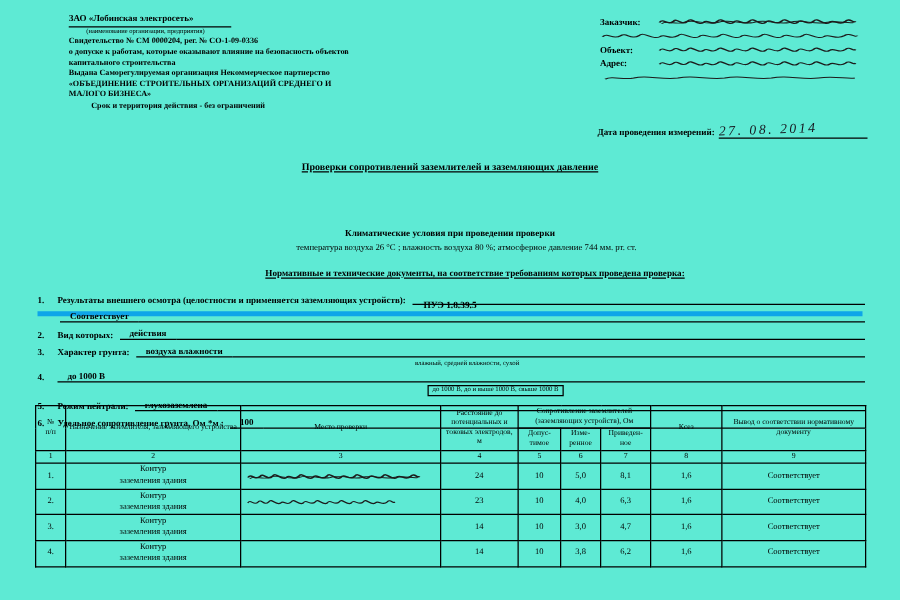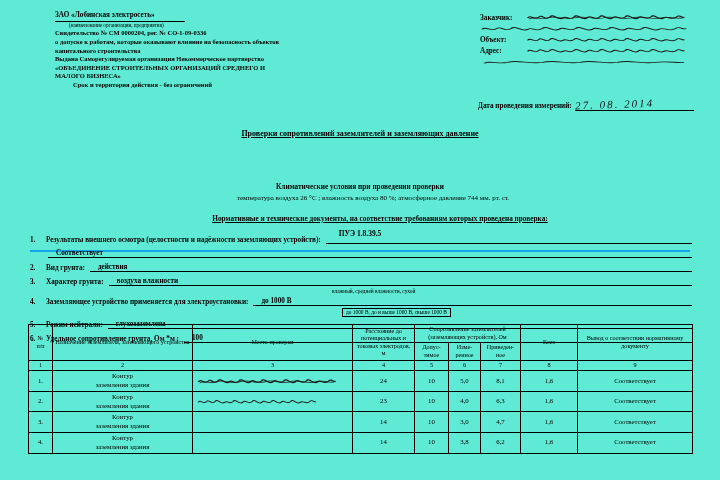--- a/index.html
+++ b/index.html
@@ -29,22 +29,22 @@
   .date-line { flex:1; border-bottom:1px solid #000; margin-left:3px; height:14px; position:relative; }
   .hand { display:inline-block; font-size:11px; font-style:italic; letter-spacing:2px;
           transform:rotate(-2deg) translateY(1px); white-space:nowrap; color:#17171f; }
 
   
   .center-block { position:absolute; left:0; right:0; top:129px; text-align:center; }
   .t-protocol { font-size:9.2px; font-weight:bold; letter-spacing:.4px; margin-bottom:4px; }
   .t-subject  { font-size:8px; font-weight:bold; text-decoration:underline; margin-bottom:13px; }
   .t-climate-h { font-size:7.3px; font-weight:bold; margin-bottom:3px;margin-top:44px; }
   .t-climate  { font-size:7px; margin-bottom:12px;padding-left:26px; }
-  .t-norm-h   { font-size:7.3px; font-weight:bold; text-decoration:underline; margin-bottom:6px;padding-left:40px; }
-  .t-norm-v   { font-size:7.5px; font-weight:bold; border-bottom:2px solid #0ea5e9; margin:0 30px; padding-bottom:12px; }
+  .t-norm-h   { font-size:7.3px; font-weight:bold; text-decoration:underline; margin-bottom:16px;padding-left:40px; }
+  .t-norm-v   { font-size:7.5px; font-weight:bold; border-bottom:4px solid #0ea5e9; margin:0 30px; padding-bottom:1px; }
 
   
   .list-block { position:absolute; left:30px; right:28px; top:235px; font-size:7.2px; }
   .li { display:flex; align-items:flex-end; font-weight:bold; margin-bottom:5px; }
   .li .num { width:16px; flex:none; }
   .li .lab { margin-right:5px; white-space:nowrap; }
   .li .val { border-bottom:1px solid #000; padding:0 8px; white-space:nowrap; }
   .fill { flex:1; border-bottom:1px solid #000; height:9px; }
   .li2 { margin-left:18px; }
   .note { font-size:5.4px; font-weight:normal; margin:-3px 0 3px 302px; width:fit-content; line-height:1.2; }
@@ -115,43 +115,42 @@
     <div class="t-subject">Проверки сопротивлений заземлителей и заземляющих давление</div>
     <div class="t-climate-h">Климатические условия при проведении проверки</div>
     <div class="t-climate">температура воздуха 26 °С ; влажность воздуха 80 %;  атмосферное давление 744 мм. рт. ст.</div>
     <div class="t-norm-h">Нормативные и технические документы, на соответствие требованиям которых проведена проверка:</div>
     <div class="t-norm-v">ПУЭ 1.8.39.5</div>
   </div>
 
   <div class="list-block">
     <div class="li">
       <span class="num">1.</span>
-      <span class="lab">Результаты внешнего осмотра (целостности и надёжности заземляющих устройств):</span>
+      <span class="lab">Результаты внешнего осмотра (целостности и применяется заземляющих устройств):</span>
       <span class="fill"></span>
     </div>
     <div class="li li2">
       <span class="val">Соответствует</span>
       <span class="fill"></span>
     </div>
     <div class="li">
       <span class="num">2.</span>
-      <span class="lab">Вид грунта:</span>
+      <span class="lab">Вид которых:</span>
       <span class="val">действия</span>
       <span class="fill"></span>
     </div>
     <div class="li">
       <span class="num">3.</span>
       <span class="lab">Характер грунта:</span>
       <span class="val">воздуха влажности</span>
       <span class="fill"></span>
     </div>
     <div class="note">влажный, средней влажности, сухой</div>
     <div class="li">
       <span class="num">4.</span>
-      <span class="lab">Заземляющее устройство применяется для электроустановки:</span>
       <span class="val">до 1000 В</span>
       <span class="fill"></span>
     </div>
     <div class="note boxed">до 1000 В, до и выше 1000 В, свыше 1000 В</div>
     <div class="li">
       <span class="num">5.</span>
       <span class="lab">Режим нейтрали:</span>
       <span class="val">глухозаземлена</span>
       <span class="fill"></span>
     </div>

